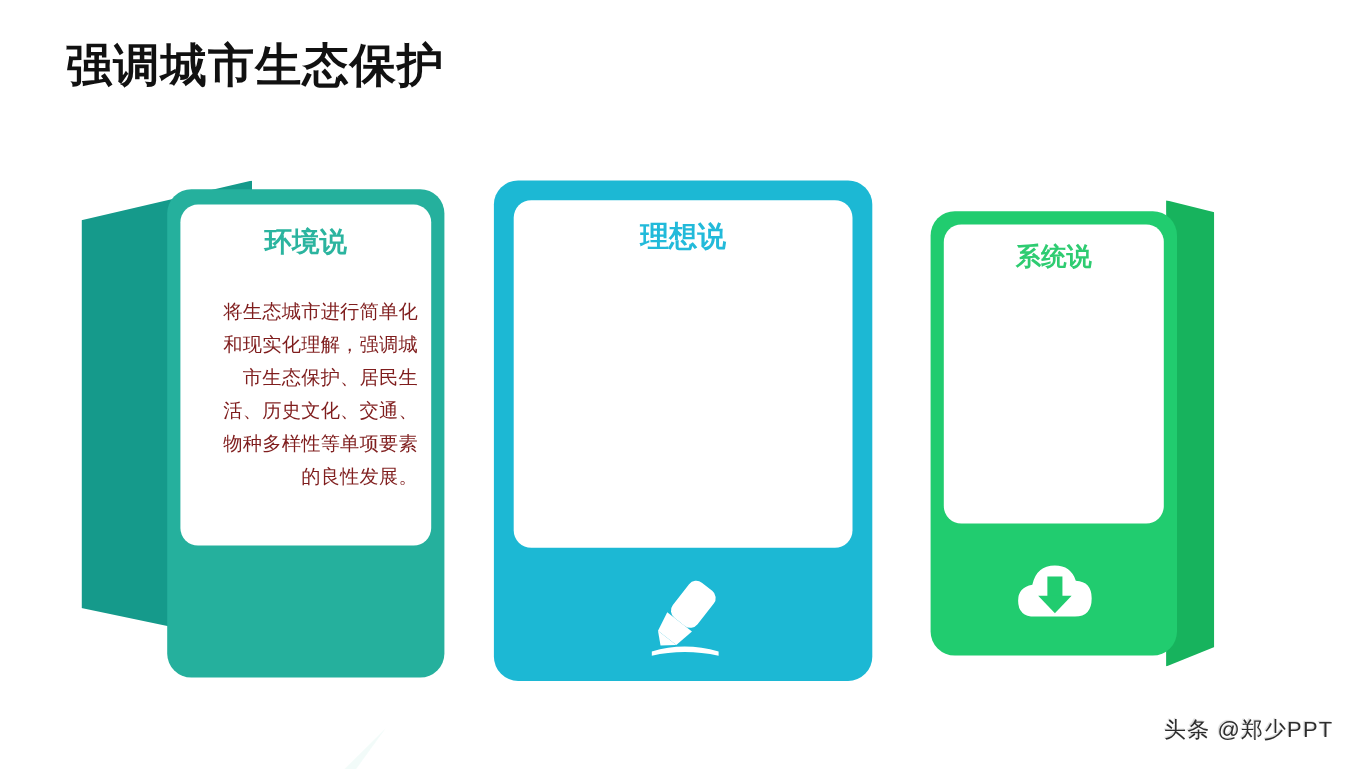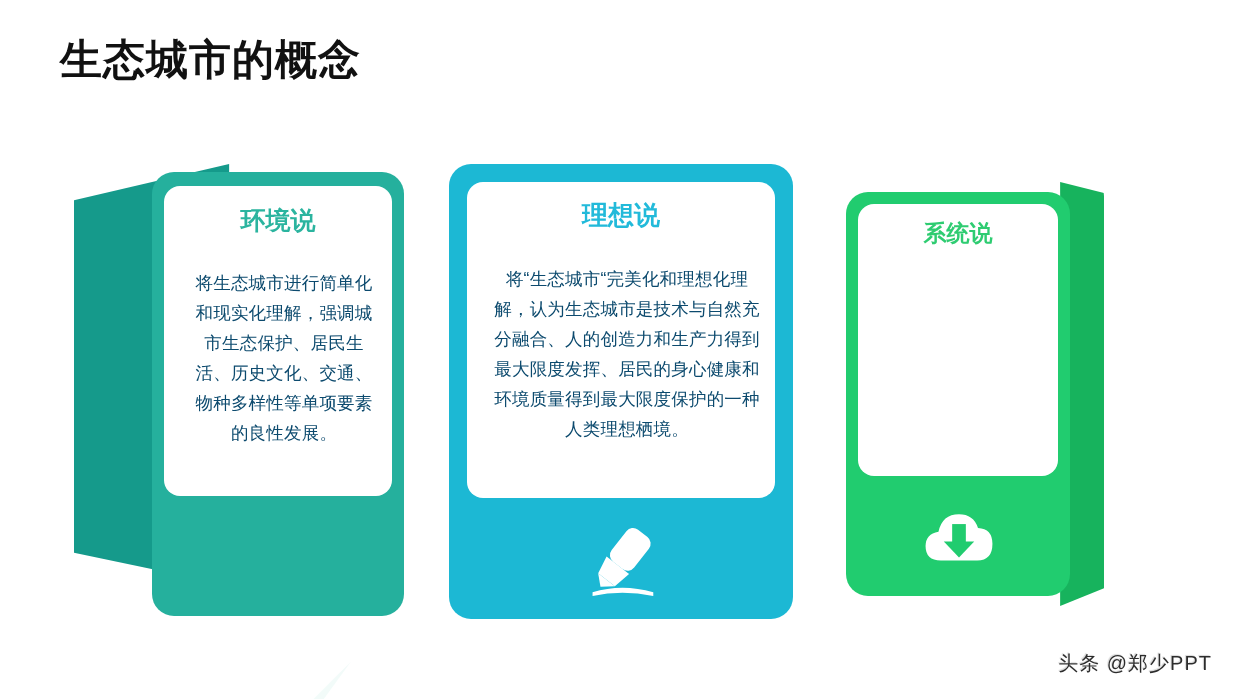--- a/index.html
+++ b/index.html
@@ -65,23 +65,23 @@
   .card-heading {
     font-size: 25px;
     font-weight: bold;
     line-height: 1;
     text-align: center;
     white-space: nowrap;
   }
 
   .card-body {
     font-size: 17.5px;
-    color: #0c4a6e;
+    color: #7f1d1d;
     line-height: 1.72;
-    text-align: center;
+    text-align: right;
     letter-spacing: 0.2px;
     margin-left: 12px;
   }
 
   .card-icon {
     position: absolute;
     display: block;
   }
 
   
@@ -191,21 +191,21 @@
     color: #1b1b1b;
     letter-spacing: 1px;
     white-space: nowrap;
     text-shadow: 1px 1px 0 rgba(255,255,255,0.9), -1px -1px 1px rgba(0,0,0,0.18);
     opacity: 0.92;
   }
 </style>
 </head>
 <body>
 
-<div id="slide-title">生态城市的概念</div>
+<div id="slide-title">强调城市生态保护</div>
 
 <div class="card" id="card-environment">
   <div class="card-side"></div>
   <div class="card-front"></div>
   <div class="card-panel">
     <div class="card-heading">环境说</div>
     <div class="card-body">将生态城市进行简单化和现实化理解，强调城市生态保护、居民生活、历史文化、交通、物种多样性等单项要素的良性发展。</div>
   </div>
   <span class="card-icon">
     <svg viewBox="0 0 100 86" width="92" height="80" aria-hidden="true">
@@ -216,21 +216,20 @@
         <path d="M33 50 L94 6 L40 60 Z" fill="#e8f7f4" opacity="0.55"></path>
       </g>
     </svg>
   </span>
 </div>
 
 <div class="card" id="card-ideal">
   <div class="card-front"></div>
   <div class="card-panel">
     <div class="card-heading">理想说</div>
-    <div class="card-body">将“生态城市“完美化和理想化理解，认为生态城市是技术与自然充分融合、人的创造力和生产力得到最大限度发挥、居民的身心健康和环境质量得到最大限度保护的一种人类理想栖境。</div>
   </div>
   <span class="card-icon">
     <svg viewBox="0 0 100 86" width="92" height="80" aria-hidden="true">
       <g transform="rotate(38 50 40)">
         <rect x="35" y="4" width="31" height="44" rx="9" fill="#ffffff"></rect>
         <path d="M35 48 L66 48 L62 68 L39 68 Z" fill="#ffffff"></path>
         <path d="M39 68 L62 68 L50 78 Z" fill="#ffffff"></path>
       </g>
       <path d="M18 76 Q50 66 84 76 L84 80 Q50 73 18 80 Z" fill="#ffffff"></path>
     </svg>

